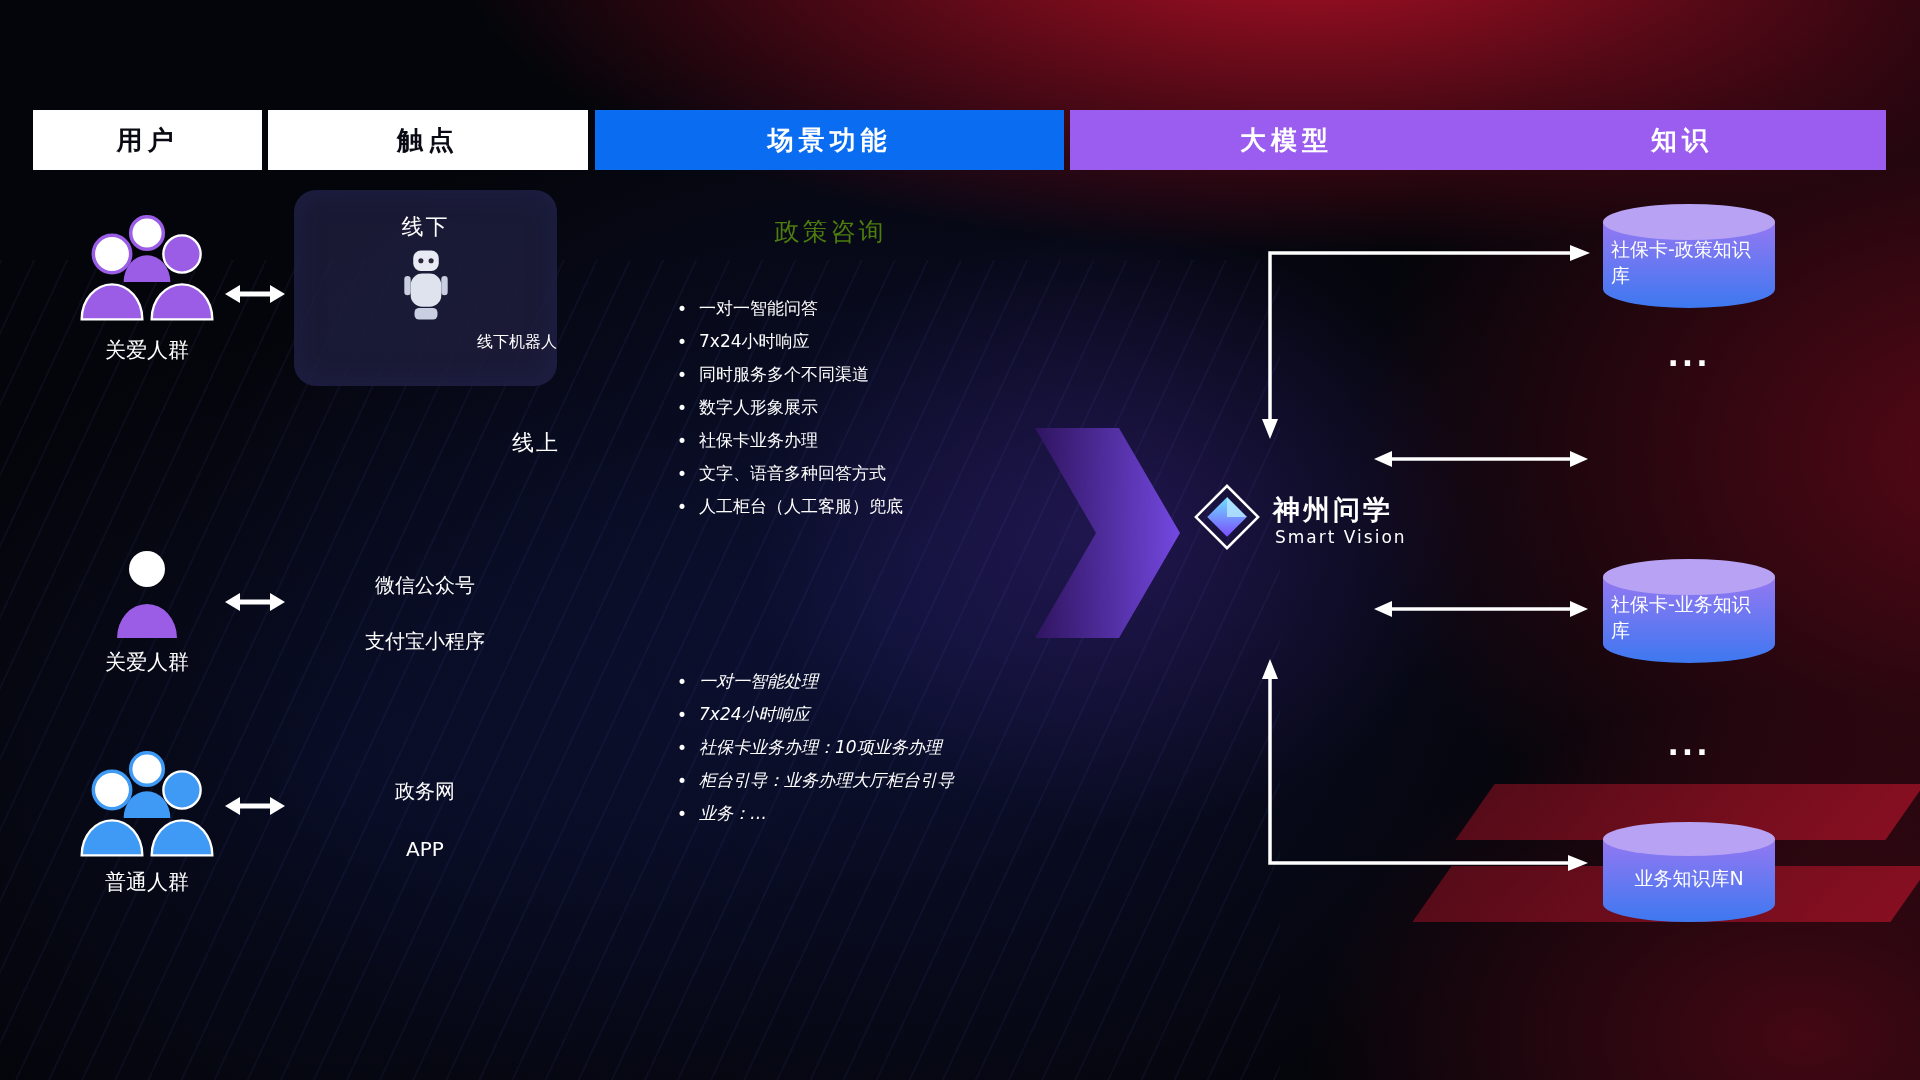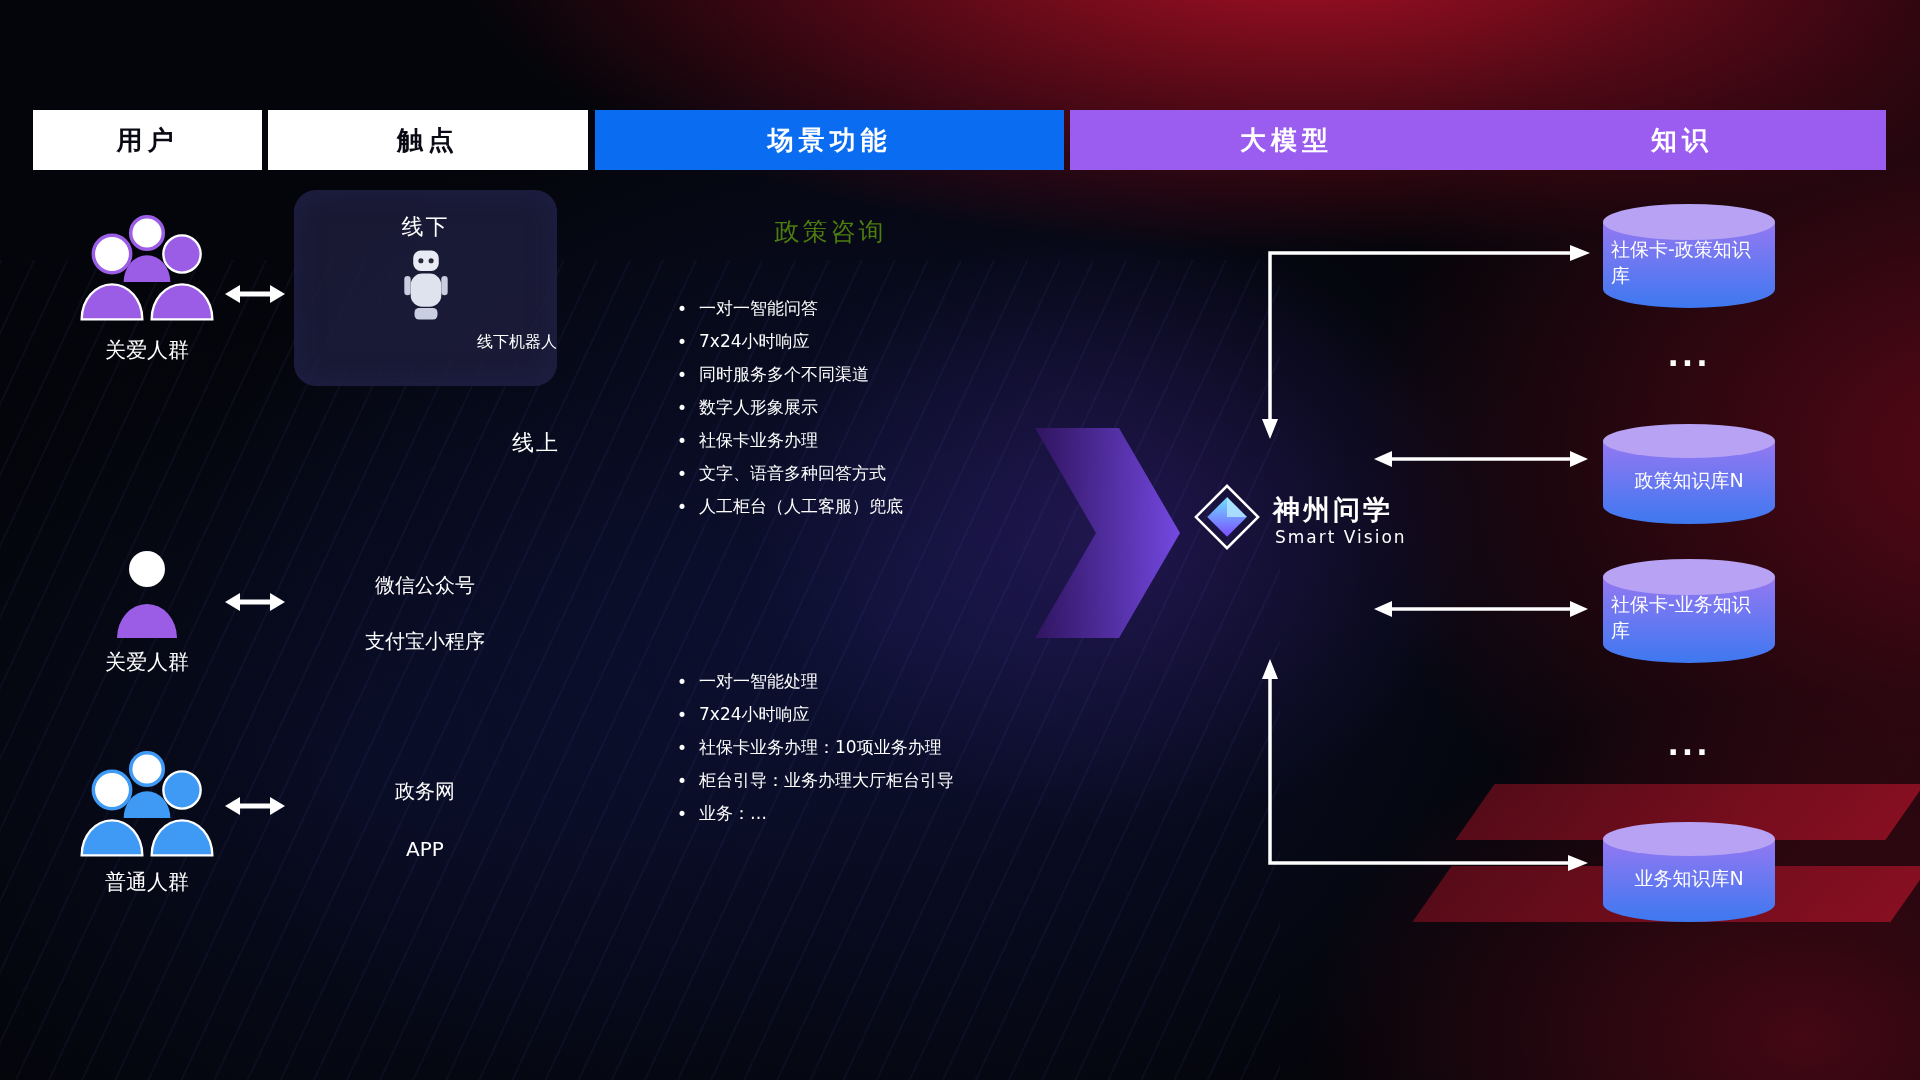--- a/index.html
+++ b/index.html
@@ -185,21 +185,21 @@
   <ul class="abs bullet-list" style="top:292px;">
     <li>一对一智能问答</li>
     <li>7x24小时响应</li>
     <li>同时服务多个不同渠道</li>
     <li>数字人形象展示</li>
     <li>社保卡业务办理</li>
     <li>文字、语音多种回答方式</li>
     <li>人工柜台（人工客服）兜底</li>
   </ul>
 
-  <ul class="abs bullet-list" style="top:665px;">
+  <ul class="abs bullet-list" style="top:665px;font-style:italic;">
     <li>一对一智能处理</li>
     <li>7x24小时响应</li>
     <li>社保卡业务办理：10项业务办理</li>
     <li>柜台引导：业务办理大厅柜台引导</li>
     <li>业务：…</li>
   </ul>
 
   <div class="abs" style="left:1035px;top:428px;">
     <svg width="145" height="210" viewBox="0 0 145 210">
       <polygon points="0,0 84,0 145,105 84,210 0,210 61,105" fill="url(#bigArrowG)" opacity="0.92"></polygon>
@@ -251,27 +251,20 @@
   <div class="abs cylinder" style="left:1601px;top:202px;height:108px;">
     <svg width="176" height="108" viewBox="0 0 176 108">
       <path d="M2,20 v67 a86,19 0 0 0 172,0 v-67" fill="url(#cylBody)"></path>
       <ellipse cx="88" cy="20" rx="86" ry="18" fill="#b7a2f4"></ellipse>
     </svg>
     <div class="cyl-label">社保卡-政策知识库</div>
   </div>
 
   <div class="abs ellipsis" style="left:1629px;top:338px;">...</div>
 
-  <div class="abs cylinder" style="left:1601px;top:422px;height:104px;">
-    <svg width="176" height="104" viewBox="0 0 176 104">
-      <path d="M2,19 v65 a86,18 0 0 0 172,0 v-65" fill="url(#cylBody)"></path>
-      <ellipse cx="88" cy="19" rx="86" ry="17" fill="#b7a2f4"></ellipse>
-    </svg>
-    <div class="cyl-label">政策知识库N</div>
-  </div>
 
   <div class="abs cylinder" style="left:1601px;top:557px;height:108px;">
     <svg width="176" height="108" viewBox="0 0 176 108">
       <path d="M2,20 v67 a86,19 0 0 0 172,0 v-67" fill="url(#cylBody)"></path>
       <ellipse cx="88" cy="20" rx="86" ry="18" fill="#b7a2f4"></ellipse>
     </svg>
     <div class="cyl-label">社保卡-业务知识库</div>
   </div>
 
   <div class="abs ellipsis" style="left:1629px;top:727px;">...</div>

